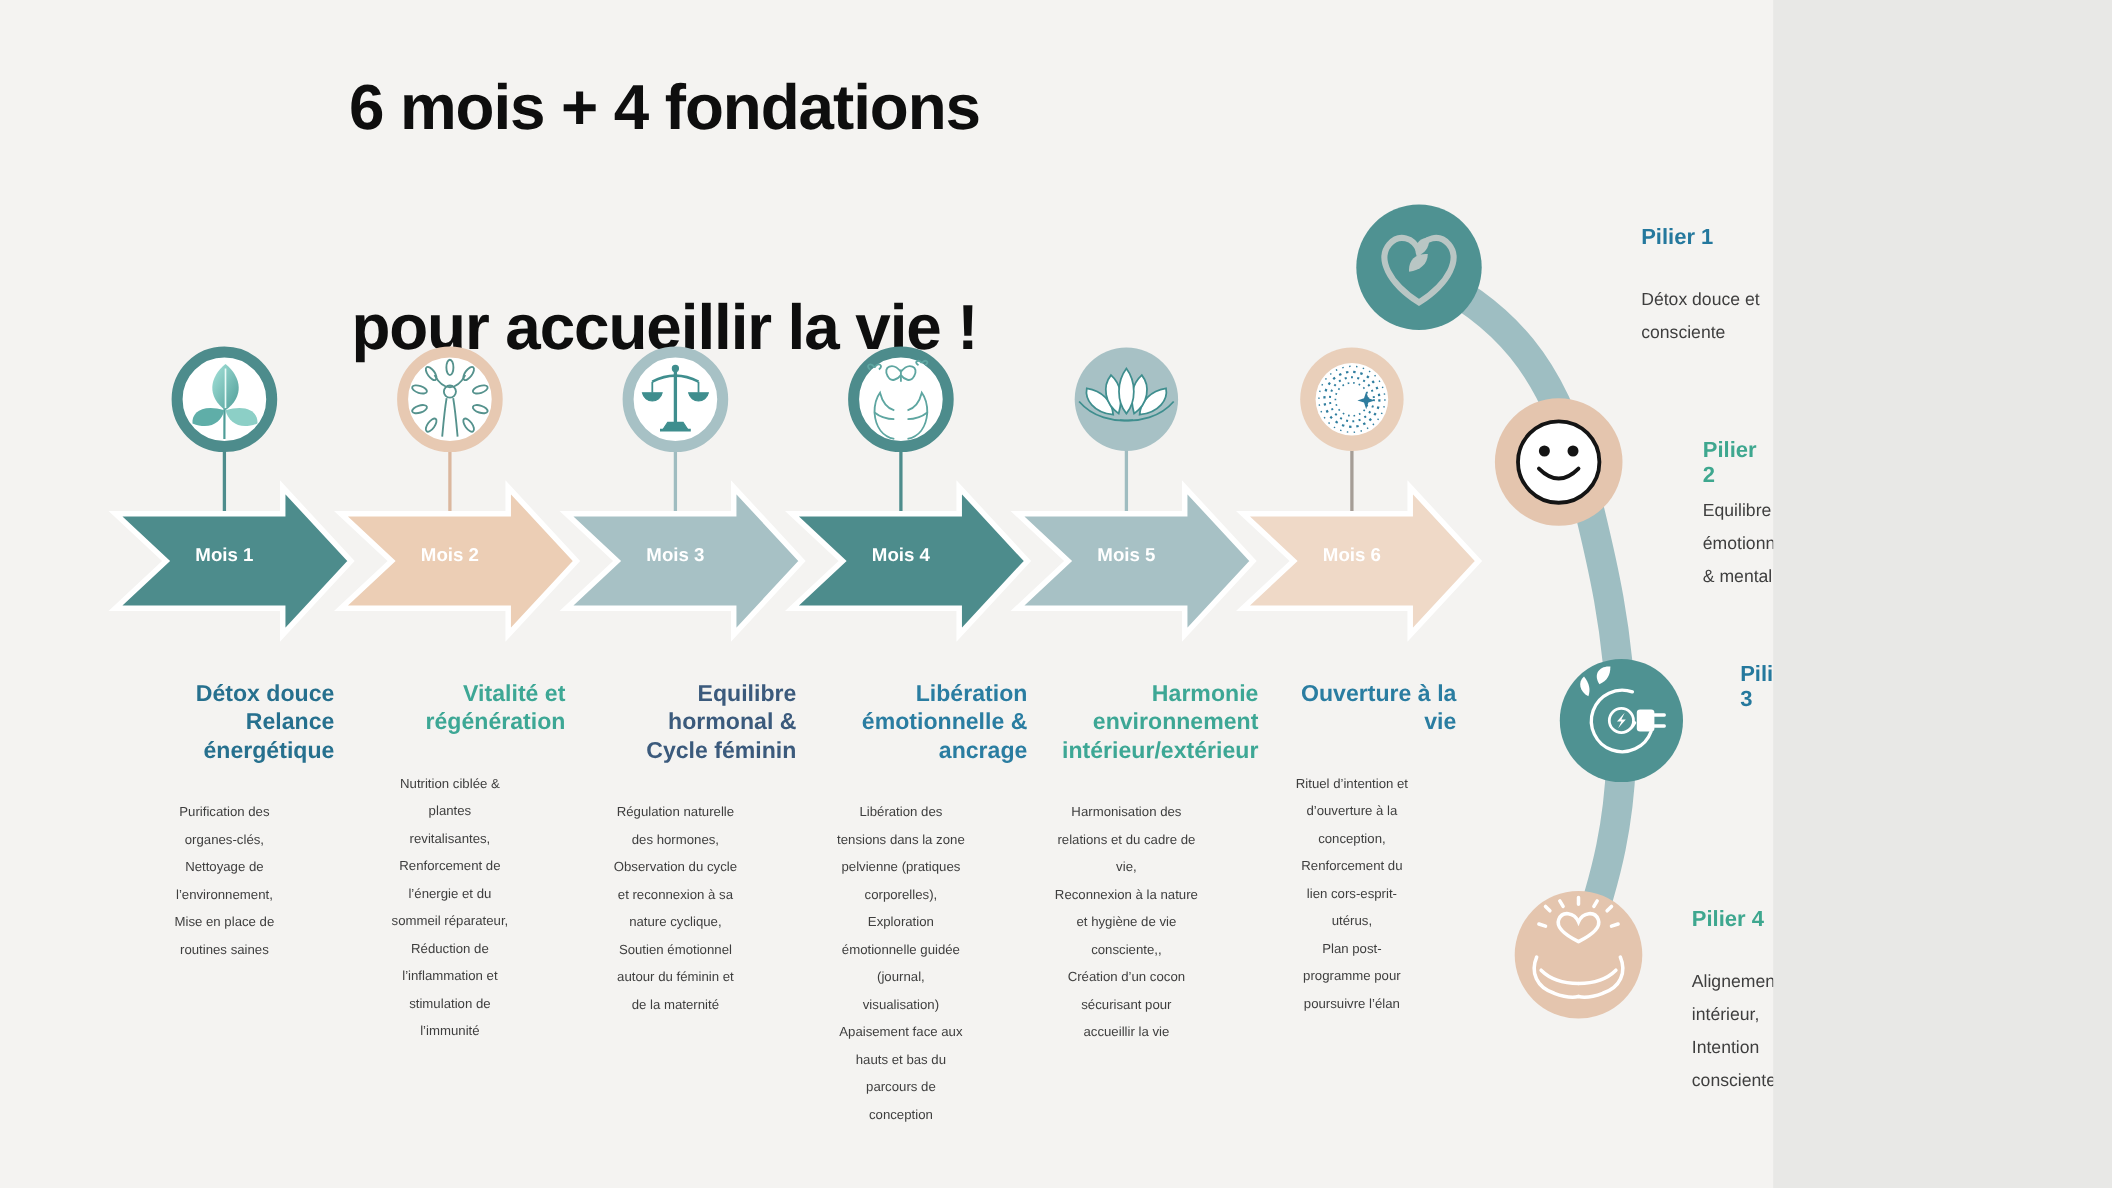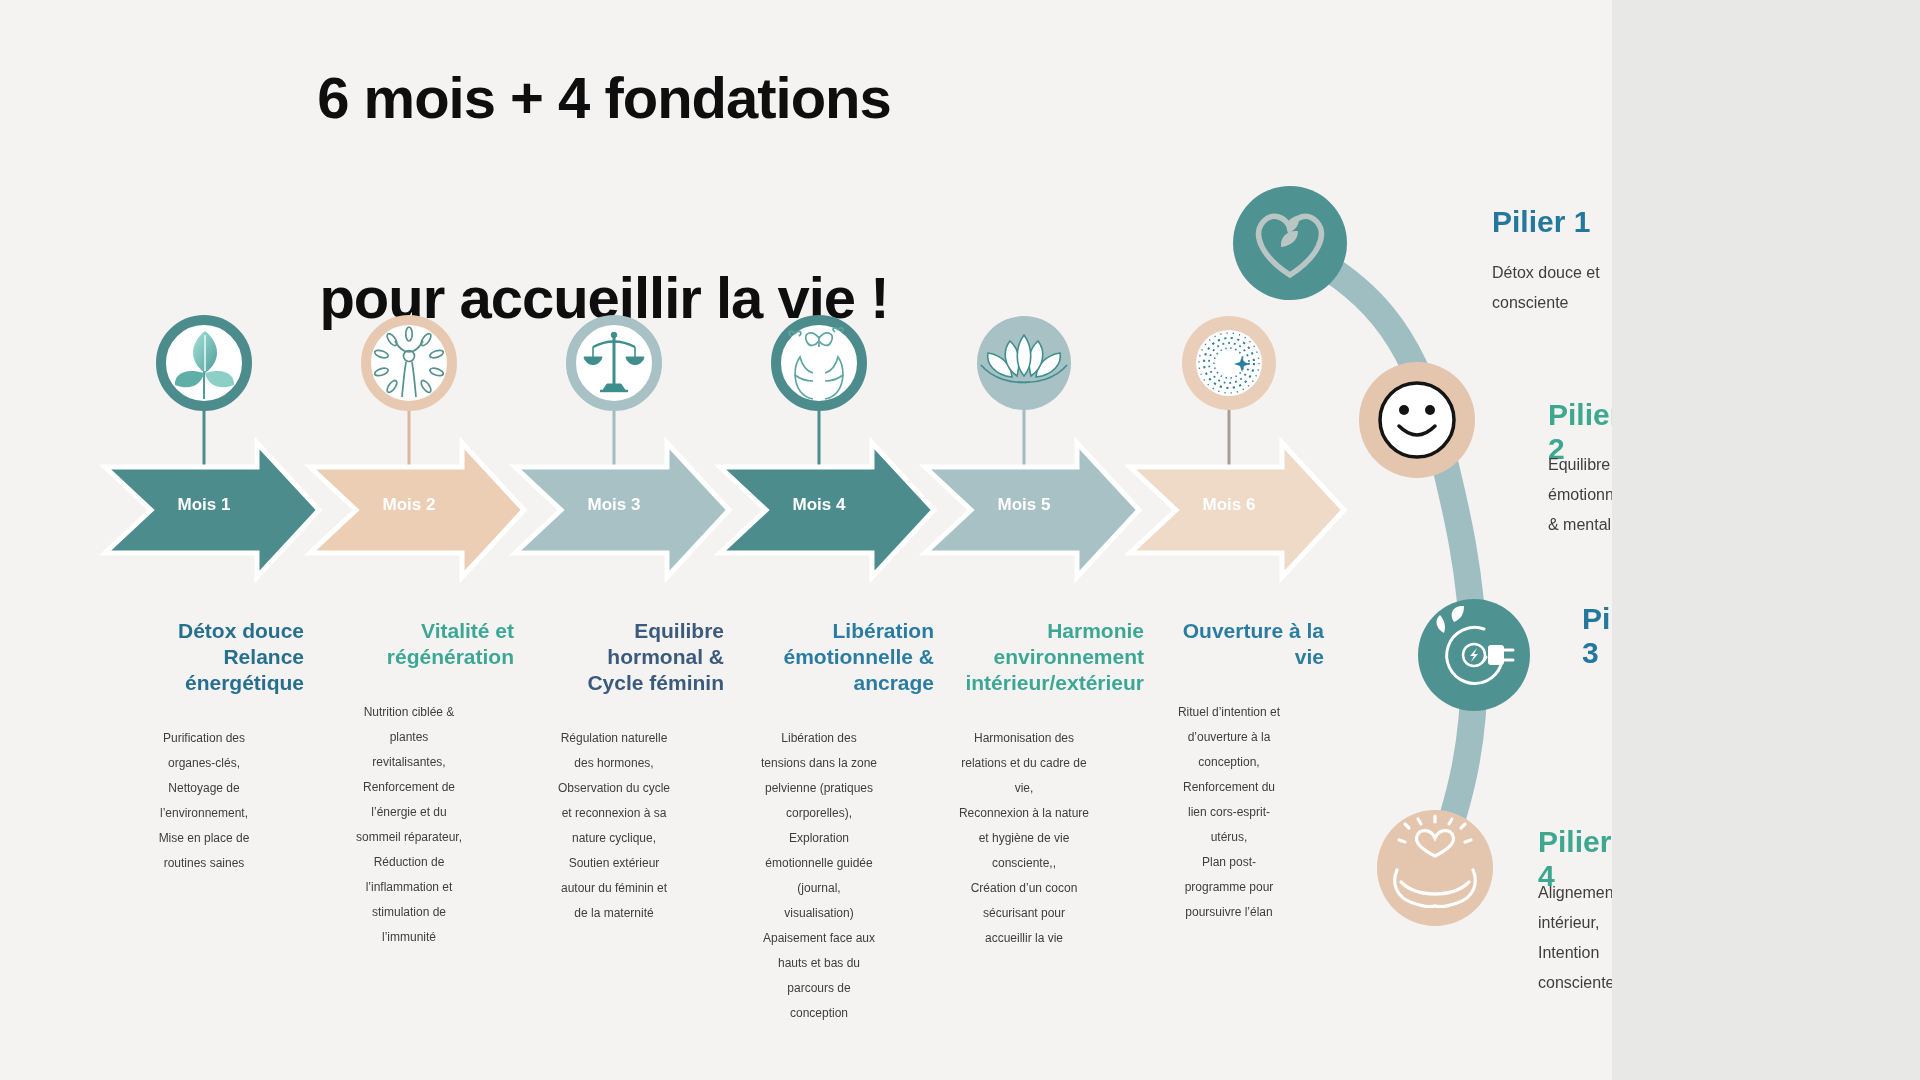--- a/index.html
+++ b/index.html
@@ -8,21 +8,21 @@
   .abs{position:absolute;}
   #bg-svg{left:0;top:0;}
   #title{left:254px;top:48px;width:700px;text-align:center;font-weight:700;color:#0e0e0e;
          font-size:58px;line-height:100px;letter-spacing:-1px;white-space:pre-line;}
   .mois-label{position:absolute;top:495px;width:160px;text-align:center;color:#ffffff;
               font-weight:700;font-size:17px;}
   .col{position:absolute;top:600px;text-align:center;white-space:pre-line;}
   .col-h{font-weight:700;font-size:21px;line-height:26px;text-align:right;}
   .col-b{margin-top:12px;font-size:12px;line-height:25px;color:#3e3e3e;}
   .c-teal{color:#26708e;} .c-green{color:#3da795;} .c-navy{color:#3b5a7c;} .c-blue{color:#2a7da1;}
-  .pillar-title{position:absolute;font-weight:700;font-size:30px;}
+  .pillar-title{position:absolute;font-weight:700;font-size:20px;}
   .p-blue{color:#24789d;} .p-green{color:#3ea78f;}
   .pillar-body{position:absolute;font-size:16px;line-height:30px;color:#3e3e3e;white-space:pre-line;width:280px;}
   svg{display:block;}
 </style>
 </head>
 <body>
 
 <div id="canvas">
 
   <svg id="bg-svg" class="abs" width="1920" height="1080" viewBox="0 0 1920 1080">
@@ -168,21 +168,21 @@
   </div>
   <div class="col" style="left:504px;width:220px">
     <div class="col-h c-navy">Equilibre
 hormonal &amp;
 Cycle féminin</div>
     <div class="col-b">Régulation naturelle
 des hormones,
 Observation du cycle
 et reconnexion à sa
 nature cyclique,
-Soutien extérieur
+Soutien émotionnel
 autour du féminin et
 de la maternité</div>
   </div>
   <div class="col" style="left:704px;width:230px">
     <div class="col-h c-blue">Libération
 émotionnelle &amp;
 ancrage</div>
     <div class="col-b">Libération des
 tensions dans la zone
 pelvienne (pratiques

